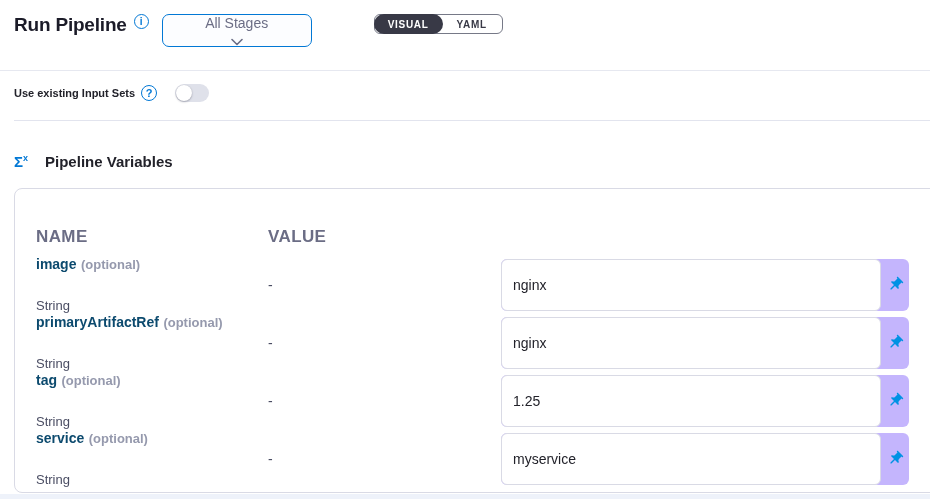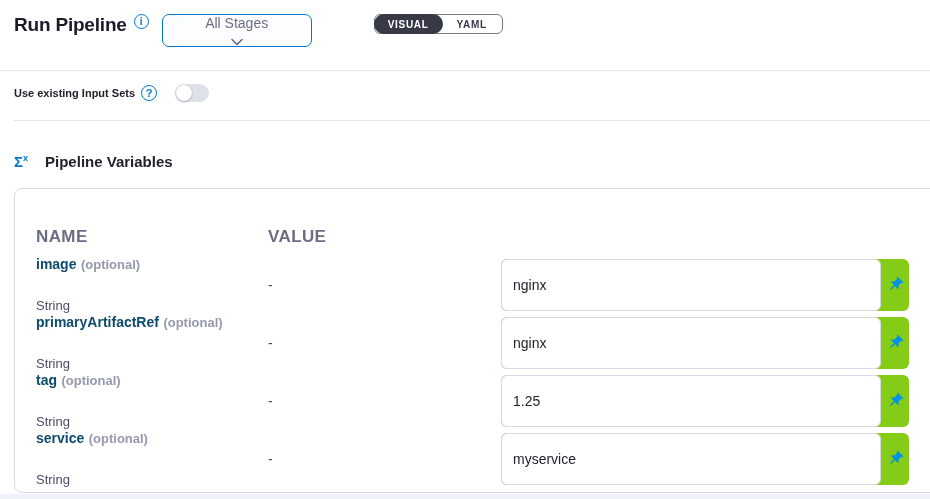--- a/index.html
+++ b/index.html
@@ -120,21 +120,21 @@
   .var-row { height: 58px; align-items: center; }
   .name-cell { line-height: 17px; }
   .vname { font-size: 14px; font-weight: 700; color: #0c4a6e; }
   .opt { font-size: 13px; font-weight: 700; color: #9599ad; }
   .vtype { font-size: 13px; color: #4a4d63; margin-top: 24px; }
   .desc-cell { font-size: 14px; color: #4a4d63; }
 
   .value-field {
     display: flex; align-items: stretch;
     width: 408px; height: 52px;
-    background: #84cc16;
+    background: #c4b5fd;
     border-radius: 6px;
   }
   .value-input {
     flex: 1 1 auto; min-width: 0;
     border: 1px solid #d9dae5;
     border-radius: 6px;
     background: #fff;
     padding: 0 11px;
     font-family: inherit;
     font-size: 14px; color: #22222a;

